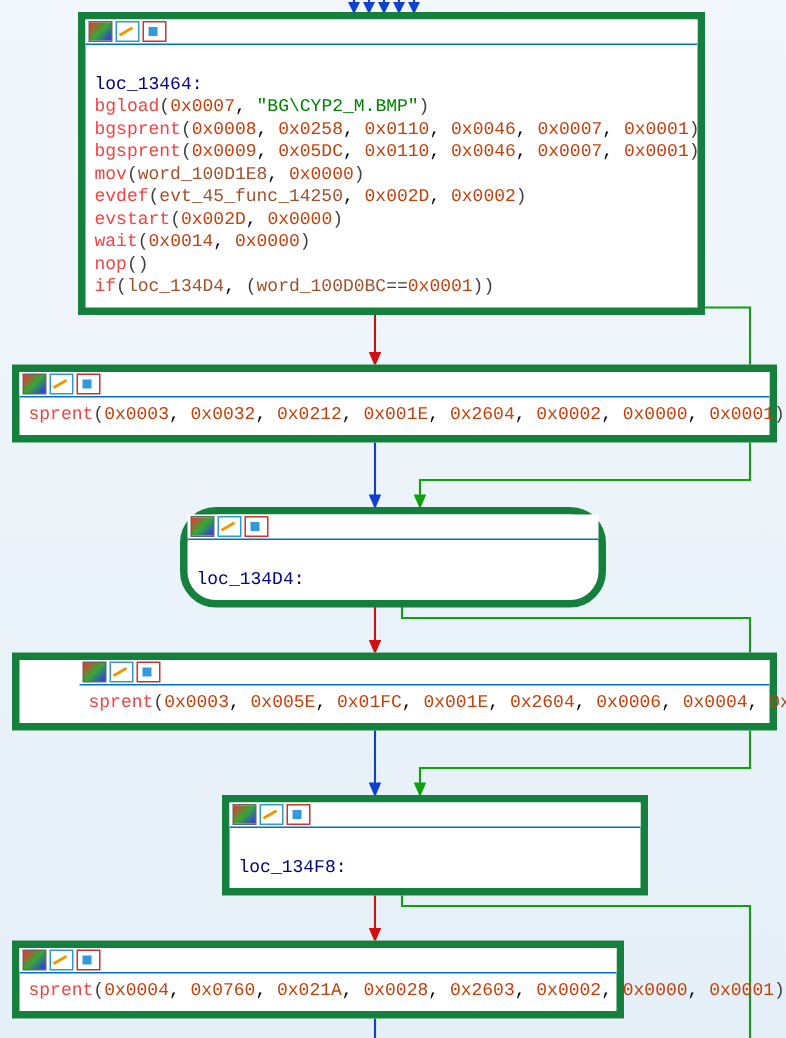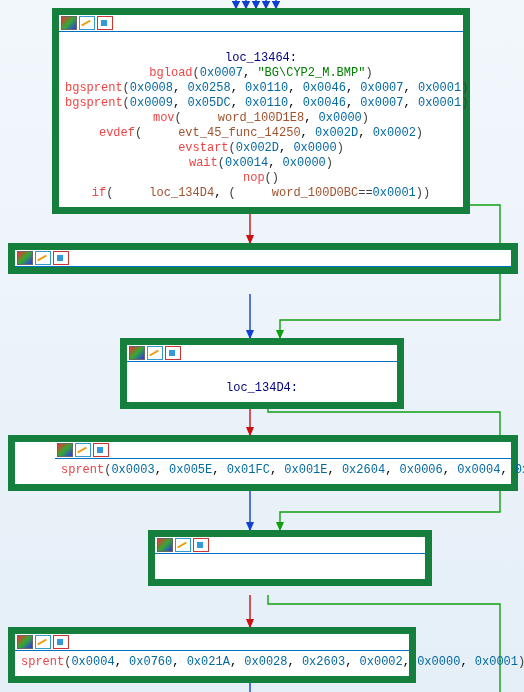--- a/index.html
+++ b/index.html
@@ -15,23 +15,22 @@
   svg.edges {
     position: absolute;
     top: 0; left: 0;
     width: 524px; height: 692px;
     pointer-events: none;
     z-index: 1;
   }
   .node {
     position: absolute;
     background: #ffffff;
-    border: 7px solid #15803d;
+    border: 5px solid #15803d;
     z-index: 2;
-    text-align: center;
   }
   .node-header {
     height: 17px;
     border-bottom: 1px solid #0070c0;
     background: #ffffff;
     display: flex;
     align-items: center;
     padding-left: 2px;
     gap: 2px;
   }
@@ -40,32 +39,32 @@
   .ic2 { background: #fff; border:1px solid #39c; position: relative; }
   .ic2::after { content:""; position:absolute; left:1px; top:5px; width:10px; height:2px; background:#e90; transform: rotate(-30deg); }
   .ic3 { background:#fff; border:1px solid #c33; position: relative; }
   .ic3::after { content:""; position:absolute; left:3px; top:3px; width:6px; height:6px; background:#39d; }
   .node-body {
     padding: 4px 6px 6px 6px;
     line-height: 15px;
     white-space: pre;
   }
   .fn   { color: #ef4444; }
-  .hx   { color: #0369a1; }
+  .hx   { color: #c2410c; }
   .lbl  { color: #000080; }
   .str  { color: #008000; }
   .pl   { color: #404040; }
-  .var  { color: #a0522d; margin-left: 36px; }
+  .var  { color: #a0522d; }
 
   #top-arrows { position:absolute; top:0; left:232px; z-index:1; }
 
   
   #n0 { left: 52px;  top: 8px;   width: 418px; }
   #n1 { left: 8px;   top: 243px; width: 510px; }
-  #n2 { left: 120px; top: 338px; width: 284px; }
+  #n2 { left: 120px; top: 338px; width: 284px; border-radius: 24px; }
   #n3 { left: 8px;   top: 435px; width: 510px; padding-left: 40px; }
   #n4 { left: 148px; top: 530px; width: 284px; }
   #n5 { left: 8px;   top: 627px; width: 408px; }
 </style>
 </head>
 <body>
 
 <svg id="top-arrows" width="60" height="10">
   <defs>
     <marker id="ahb" markerWidth="6" markerHeight="6" refX="5" refY="3" orient="auto">
@@ -119,20 +118,21 @@
   </div>
   <div class="node-body"><div>&nbsp;</div><div><span class="lbl">loc_13464:</span></div><div><span class="fn">bgload</span><span class="pl">(</span><span class="hx">0x0007</span>, <span class="str">"BG\CYP2_M.BMP"</span><span class="pl">)</span></div><div><span class="fn">bgsprent</span><span class="pl">(</span><span class="hx">0x0008</span>, <span class="hx">0x0258</span>, <span class="hx">0x0110</span>, <span class="hx">0x0046</span>, <span class="hx">0x0007</span>, <span class="hx">0x0001</span><span class="pl">)</span></div><div><span class="fn">bgsprent</span><span class="pl">(</span><span class="hx">0x0009</span>, <span class="hx">0x05DC</span>, <span class="hx">0x0110</span>, <span class="hx">0x0046</span>, <span class="hx">0x0007</span>, <span class="hx">0x0001</span><span class="pl">)</span></div><div><span class="fn">mov</span><span class="pl">(</span><span class="var">word_100D1E8</span>, <span class="hx">0x0000</span><span class="pl">)</span></div><div><span class="fn">evdef</span><span class="pl">(</span><span class="var">evt_45_func_14250</span>, <span class="hx">0x002D</span>, <span class="hx">0x0002</span><span class="pl">)</span></div><div><span class="fn">evstart</span><span class="pl">(</span><span class="hx">0x002D</span>, <span class="hx">0x0000</span><span class="pl">)</span></div><div><span class="fn">wait</span><span class="pl">(</span><span class="hx">0x0014</span>, <span class="hx">0x0000</span><span class="pl">)</span></div><div><span class="fn">nop</span><span class="pl">(</span><span class="pl">)</span></div><div><span class="fn">if</span><span class="pl">(</span><span class="var">loc_134D4</span>, <span class="pl">(</span><span class="var">word_100D0BC</span><span class="pl">==</span><span class="hx">0x0001</span><span class="pl">)</span><span class="pl">)</span></div></div>
 </div>
 
 <div id="n1" class="node">
   <div class="node-header">
     <span class="ic ic1"></span>
     <span class="ic ic2"></span>
     <span class="ic ic3"></span>
   </div>
+  <div class="node-body"><div><span class="fn">sprent</span><span class="pl">(</span><span class="hx">0x0003</span>, <span class="hx">0x0032</span>, <span class="hx">0x0212</span>, <span class="hx">0x001E</span>, <span class="hx">0x2604</span>, <span class="hx">0x0002</span>, <span class="hx">0x0000</span>, <span class="hx">0x0001</span><span class="pl">)</span></div></div>
 </div>
 
 <div id="n2" class="node">
   <div class="node-header">
     <span class="ic ic1"></span>
     <span class="ic ic2"></span>
     <span class="ic ic3"></span>
   </div>
   <div class="node-body"><div>&nbsp;</div><div><span class="lbl">loc_134D4:</span></div></div>
 </div>
@@ -145,21 +145,21 @@
   </div>
   <div class="node-body"><div><span class="fn">sprent</span><span class="pl">(</span><span class="hx">0x0003</span>, <span class="hx">0x005E</span>, <span class="hx">0x01FC</span>, <span class="hx">0x001E</span>, <span class="hx">0x2604</span>, <span class="hx">0x0006</span>, <span class="hx">0x0004</span>, <span class="hx">0x0001</span><span class="pl">)</span></div></div>
 </div>
 
 <div id="n4" class="node">
   <div class="node-header">
     <span class="ic ic1"></span>
     <span class="ic ic2"></span>
     <span class="ic ic3"></span>
   </div>
-  <div class="node-body"><div>&nbsp;</div></div>
+  <div class="node-body"><div>&nbsp;</div><div><span class="lbl">loc_134F8:</span></div></div>
 </div>
 
 <div id="n5" class="node">
   <div class="node-header">
     <span class="ic ic1"></span>
     <span class="ic ic2"></span>
     <span class="ic ic3"></span>
   </div>
   <div class="node-body"><div><span class="fn">sprent</span><span class="pl">(</span><span class="hx">0x0004</span>, <span class="hx">0x0760</span>, <span class="hx">0x021A</span>, <span class="hx">0x0028</span>, <span class="hx">0x2603</span>, <span class="hx">0x0002</span>, <span class="hx">0x0000</span>, <span class="hx">0x0001</span><span class="pl">)</span></div></div>
 </div>

